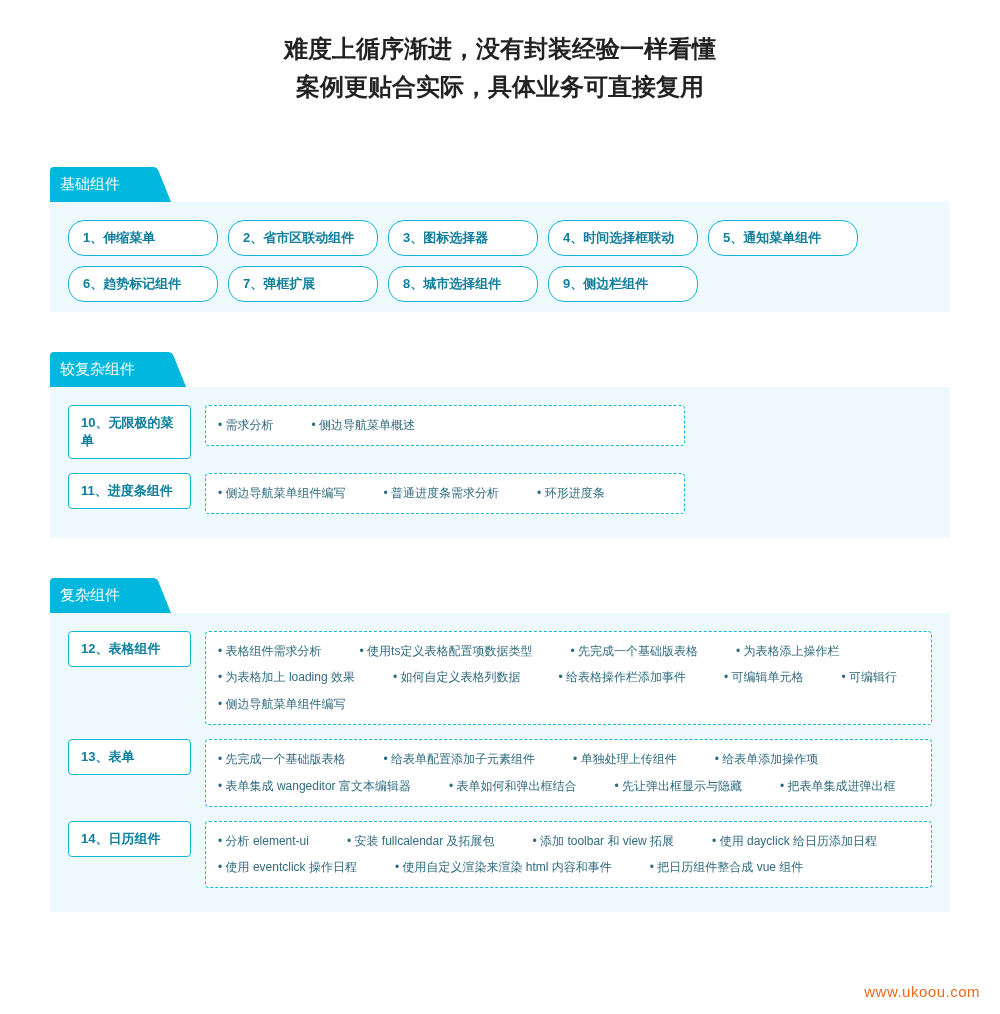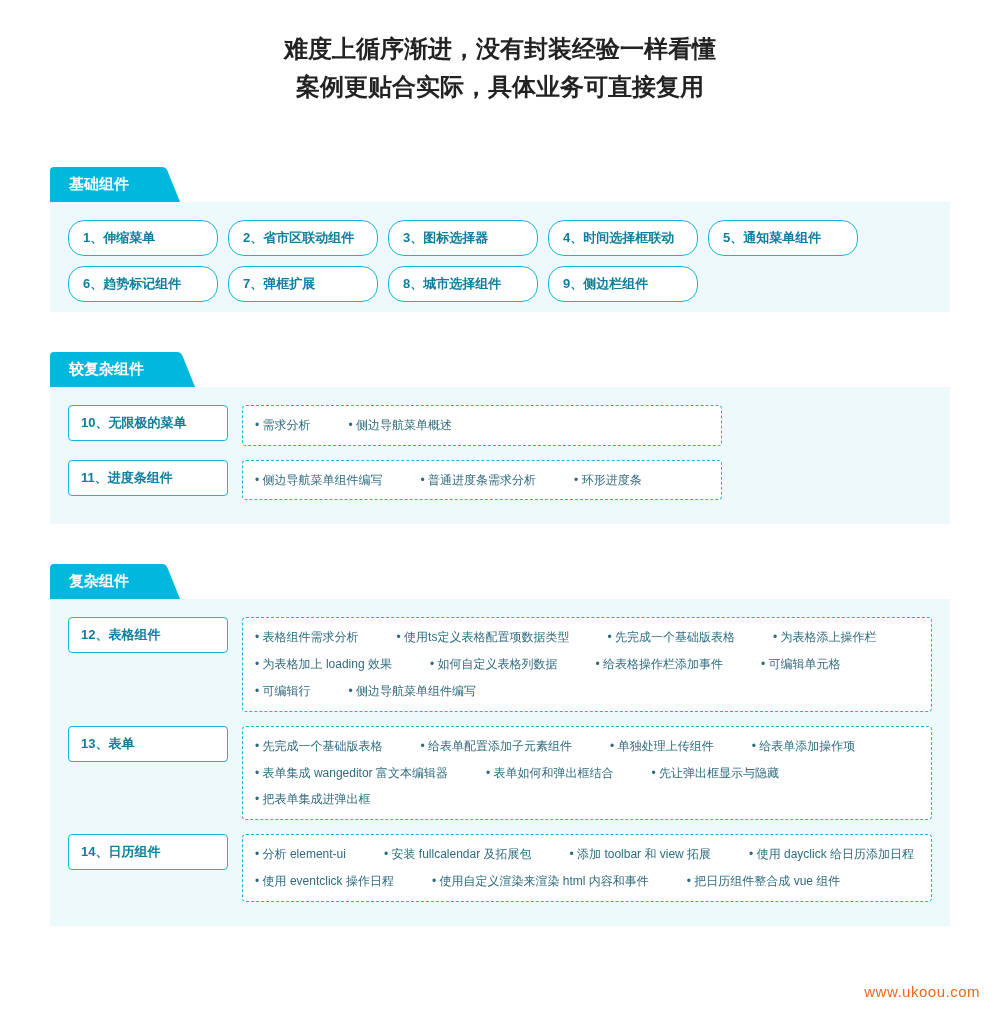--- a/index.html
+++ b/index.html
@@ -18,22 +18,22 @@
   margin: 10px auto 60px;
 }
 .section {
   margin: 0 50px 40px;
 }
 .section-tab {
   display: inline-block;
   background: #00b7de;
   color: #fff;
   font-size: 15px;
-  font-weight: 700;
-  padding: 8px 30px 8px 19px;
+  font-weight: 400;
+  padding: 8px 30px 8px 10px;
   border-radius: 4px 4px 0 0;
   position: relative;
 }
 .section-tab::after {
   content: "";
   position: absolute;
   right: -14px; top: 0; bottom: 0; width: 28px;
   background: #00b7de;
   transform: skewX(22deg);
   border-top-right-radius: 4px;
@@ -60,21 +60,21 @@
   align-items: flex-start;
 }
 .row-title {
   background: #fff;
   border: 1px solid #13b7d8;
   color: #0f7e9c;
   font-size: 13px;
   font-weight: 600;
   padding: 8px 12px;
   border-radius: 4px;
-  width: 160px;
+  width: 123px;
   flex-shrink: 0;
 }
 .row-detail {
   background: #fff;
   border: 1px dashed #13b7d8;
   border-radius: 4px;
   padding: 8px 12px;
   flex: 1;
   display: flex;
   flex-wrap: wrap;

